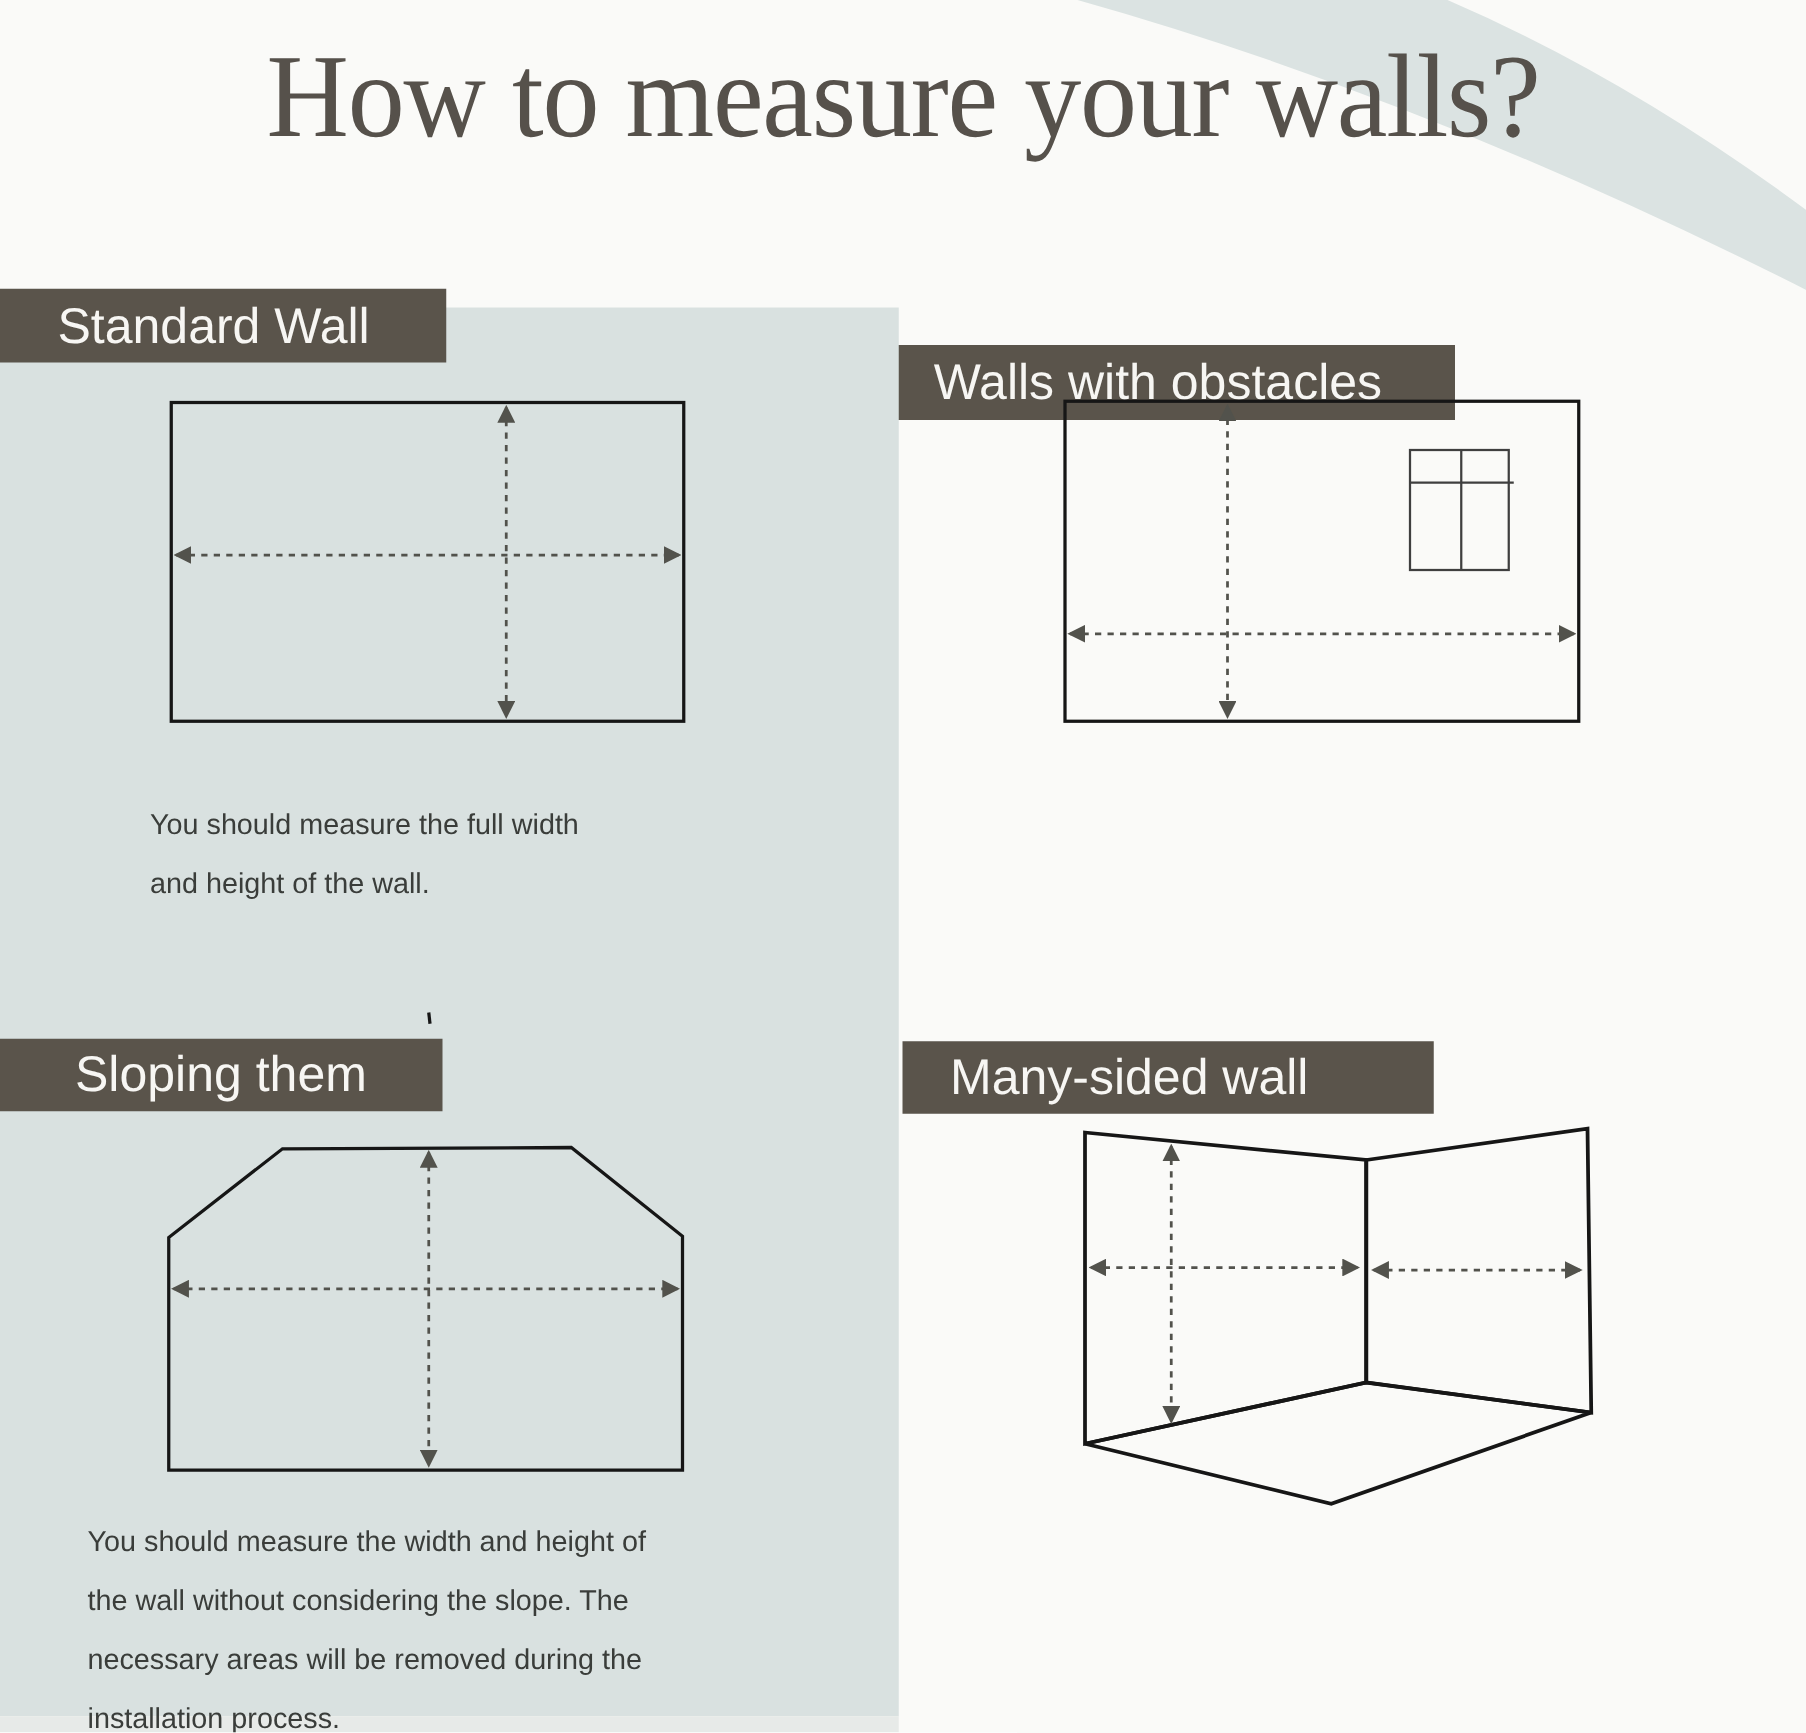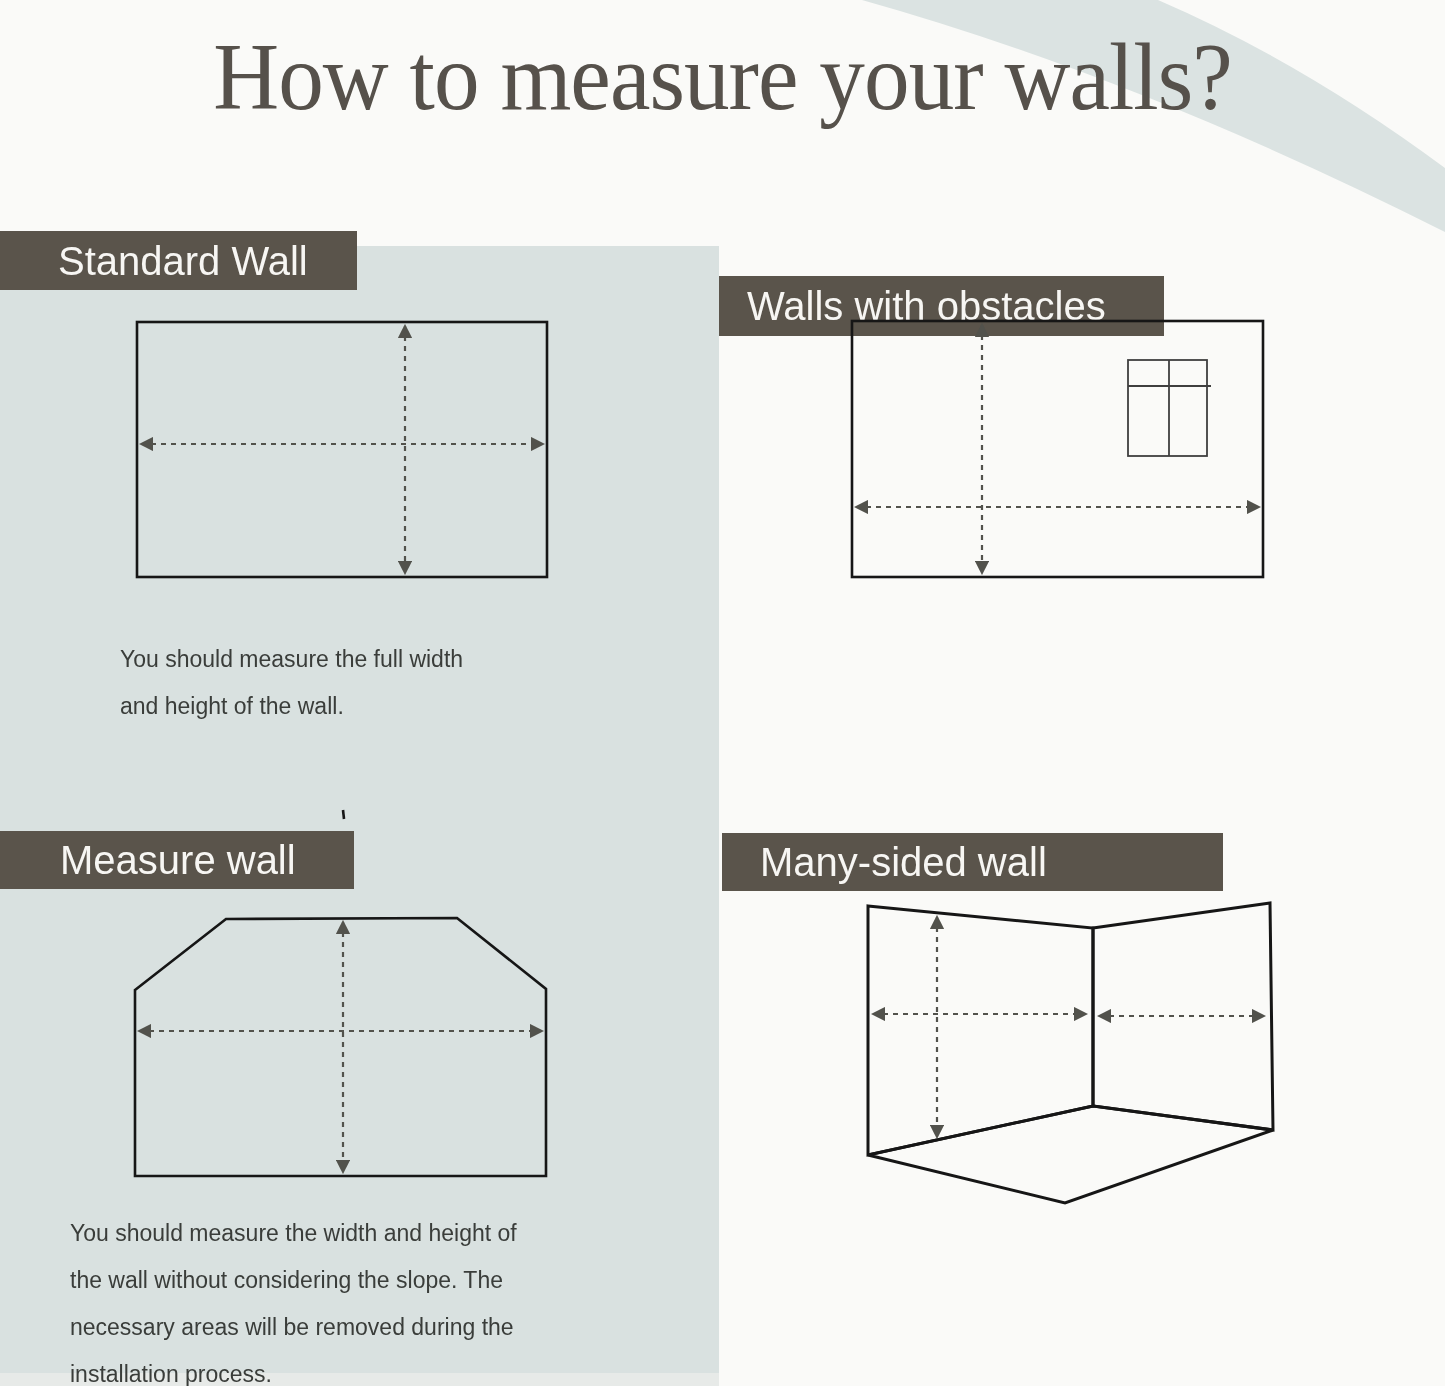--- a/index.html
+++ b/index.html
@@ -14,27 +14,27 @@
   .page-title{position:absolute;left:0;right:0;top:22px;margin:0;z-index:5;
         text-align:center;font-family:"Liberation Serif",serif;font-weight:400;
         font-size:95px;color:var(--title);letter-spacing:-1px;
         transform:scaleX(.96);transform-origin:center;}
   .blue-panel{position:absolute;left:0;top:246px;width:719px;height:1127px;
         background:var(--panel);z-index:2;}
   .panel-bottom-strip{position:absolute;left:0;top:1373px;width:719px;height:13px;
         background:var(--panel_strip);z-index:2;}
   .bar{position:absolute;background:var(--bar);color:var(--bar_text);
         display:flex;align-items:center;font-size:40px;line-height:1;}
-  .bar-standard{left:0;top:231px;width:357px;height:59px;padding-left:58px;
+  .bar-standard{left:0;top:231px;width:357px;height:59px;padding-left:46px;
         box-sizing:border-box;z-index:3;}
   .bar-obstacles{left:674px;top:232px;width:490px;height:60px;padding-left:73px;
         box-sizing:border-box;z-index:1;margin-top:44px;}
   .bar-sloping{left:0;top:831px;width:354px;height:58px;padding-left:60px;
         box-sizing:border-box;z-index:3;}
-  .bar-many{left:722px;top:833px;width:501px;height:58px;padding-left:38px;
+  .bar-many{left:722px;top:833px;width:425px;height:58px;padding-left:38px;
         box-sizing:border-box;z-index:1;}
   .desc{position:absolute;color:var(--text);font-size:23px;line-height:47px;
         white-space:pre-line;z-index:4;}
   .desc-standard{left:120px;top:636px;}
   .desc-obstacles{left:784px;top:620px;}
   .desc-sloping{left:70px;top:1210px;}
   .desc-many{left:815px;top:1216px;}
   .diagrams{position:absolute;left:0;top:0;z-index:4;pointer-events:none;}
   .diagrams .outline{fill:none;stroke:var(--line);stroke-width:2.6;}
   .diagrams .outline-thick{fill:none;stroke:var(--line);stroke-width:3;}
@@ -56,21 +56,21 @@
 
   <h1 class="page-title">How to measure your walls?</h1>
 
   <div class="bar bar-standard">
     <span>Standard Wall</span>
   </div>
   <div class="bar bar-obstacles">
     <span>Walls with obstacles</span>
   </div>
   <div class="bar bar-sloping">
-    <span>Measure wall</span>
+    <span>Sloping them</span>
   </div>
   <div class="bar bar-many">
     <span>Many-sided wall</span>
   </div>
 
   <div class="desc desc-standard">You should measure the full width
 and height of the wall.</div>
   <div class="desc desc-sloping">You should measure the width and height of
 the wall without considering the slope. The
 necessary areas will be removed during the

